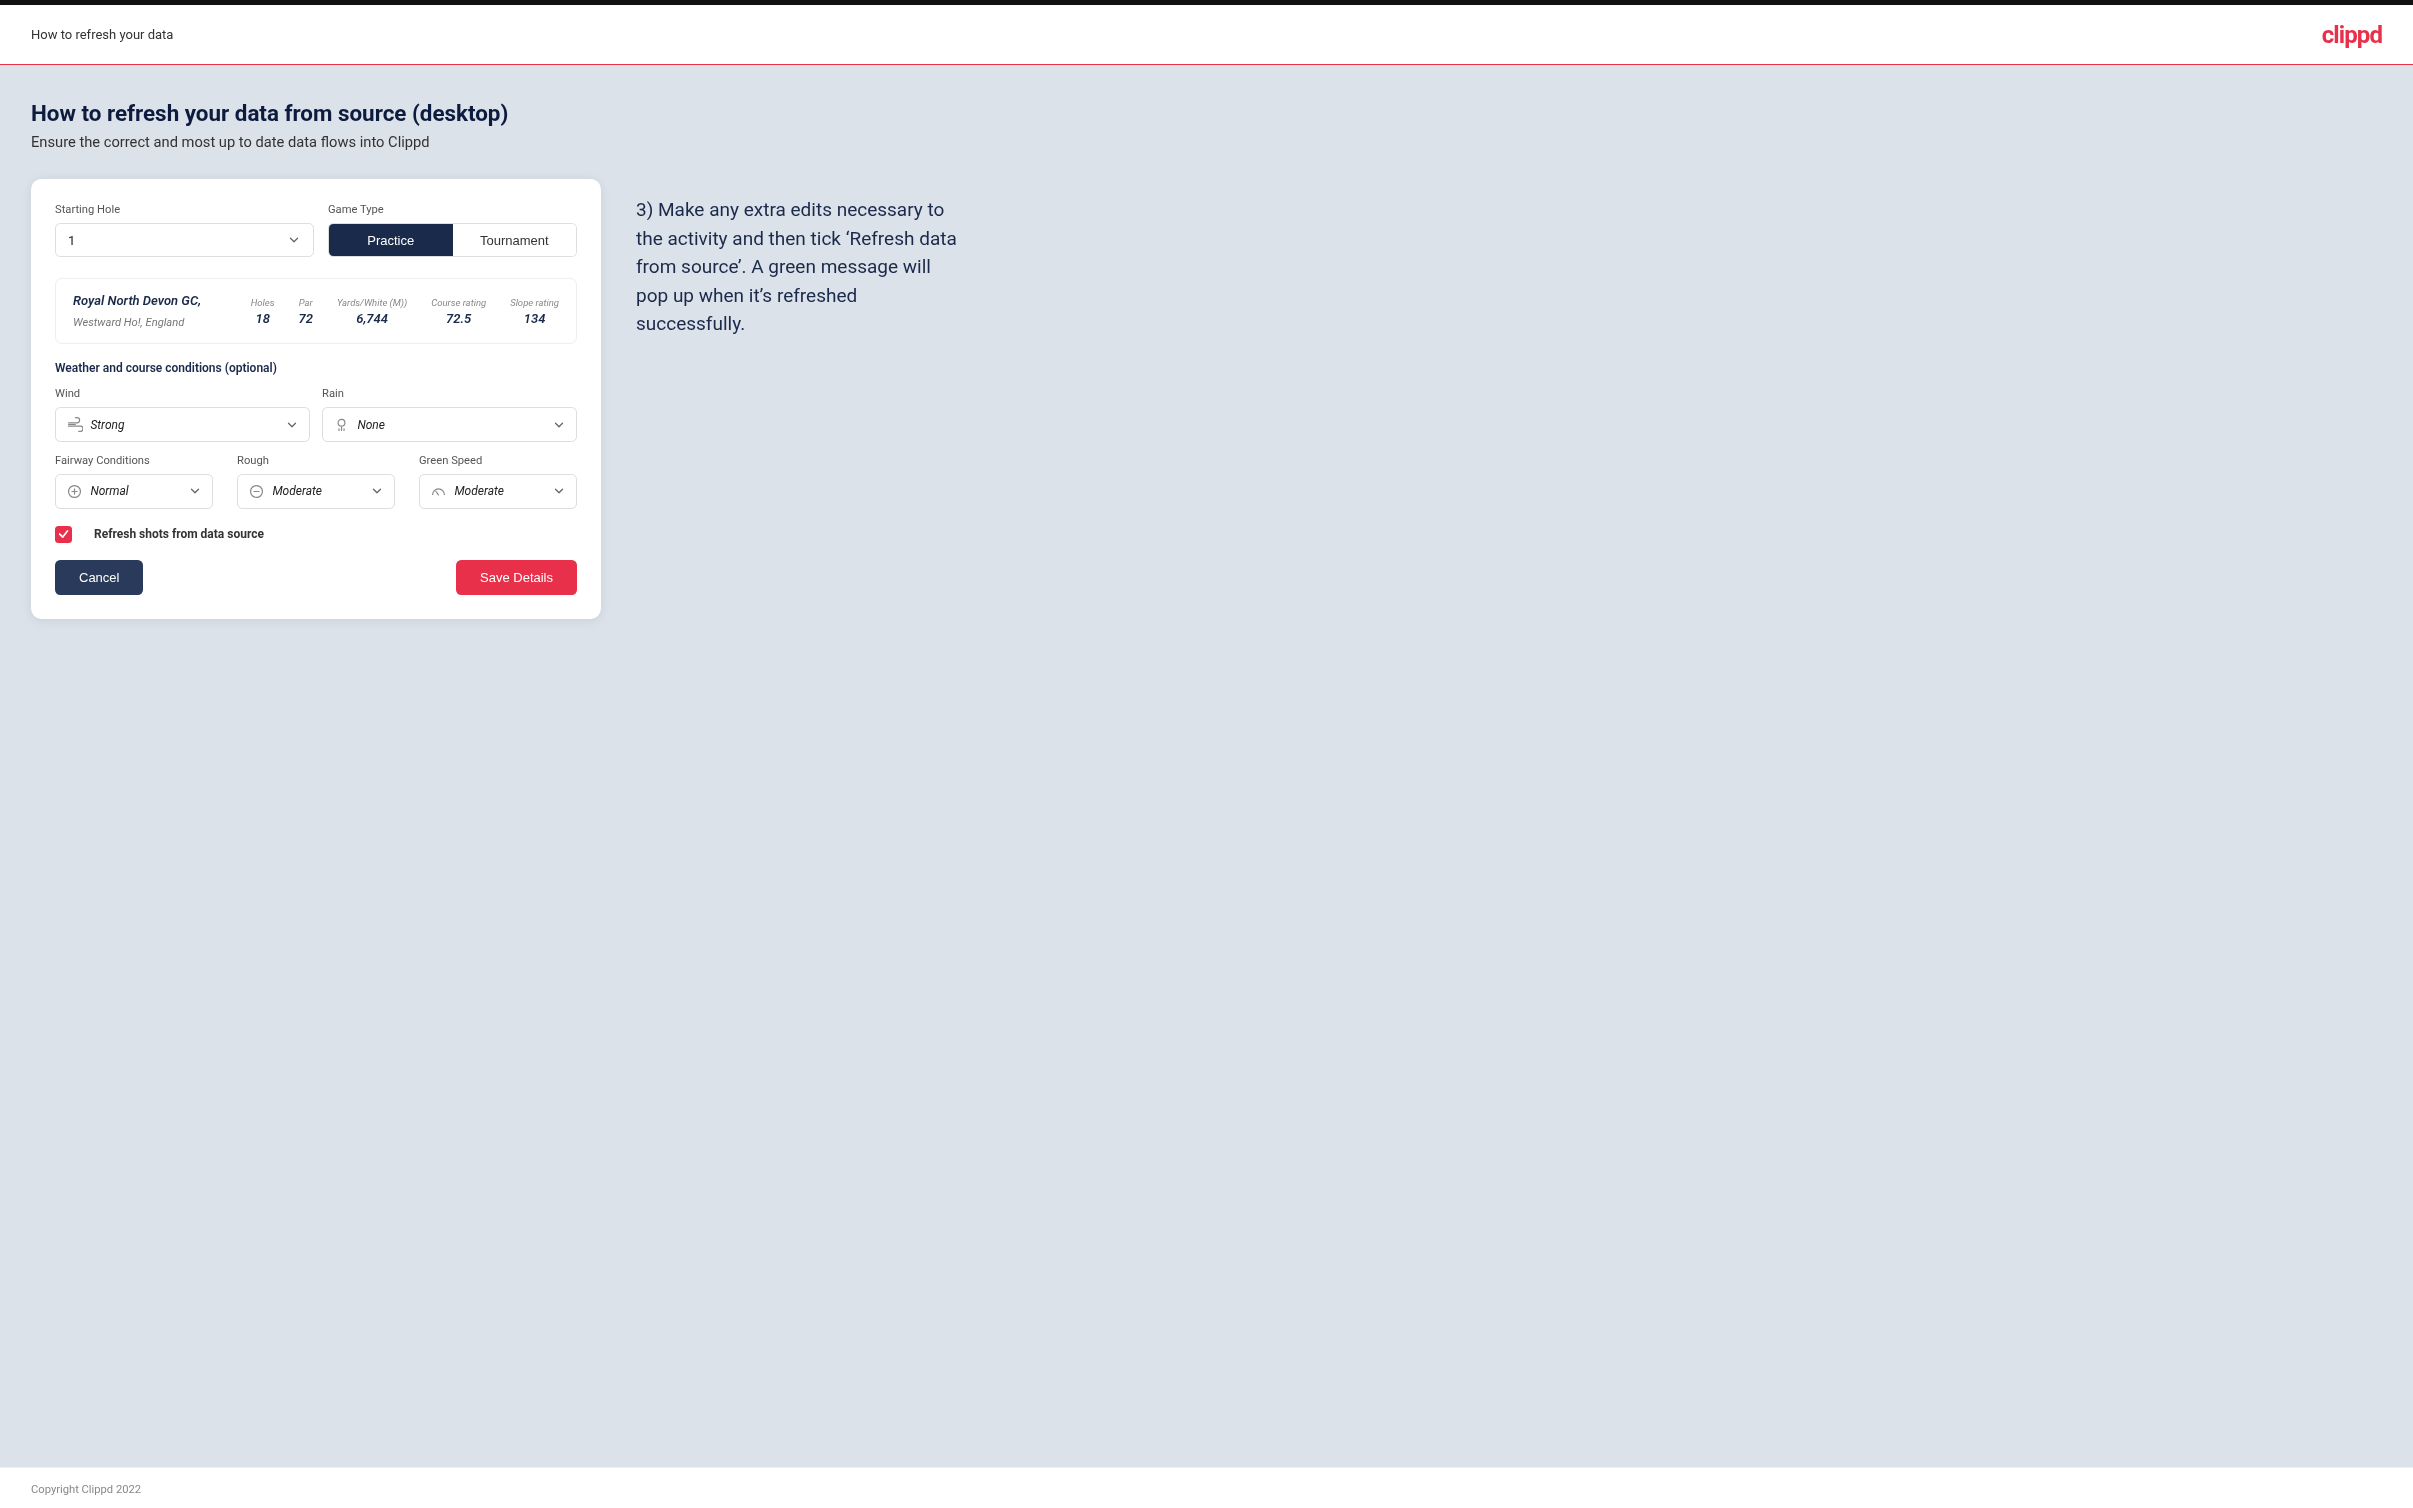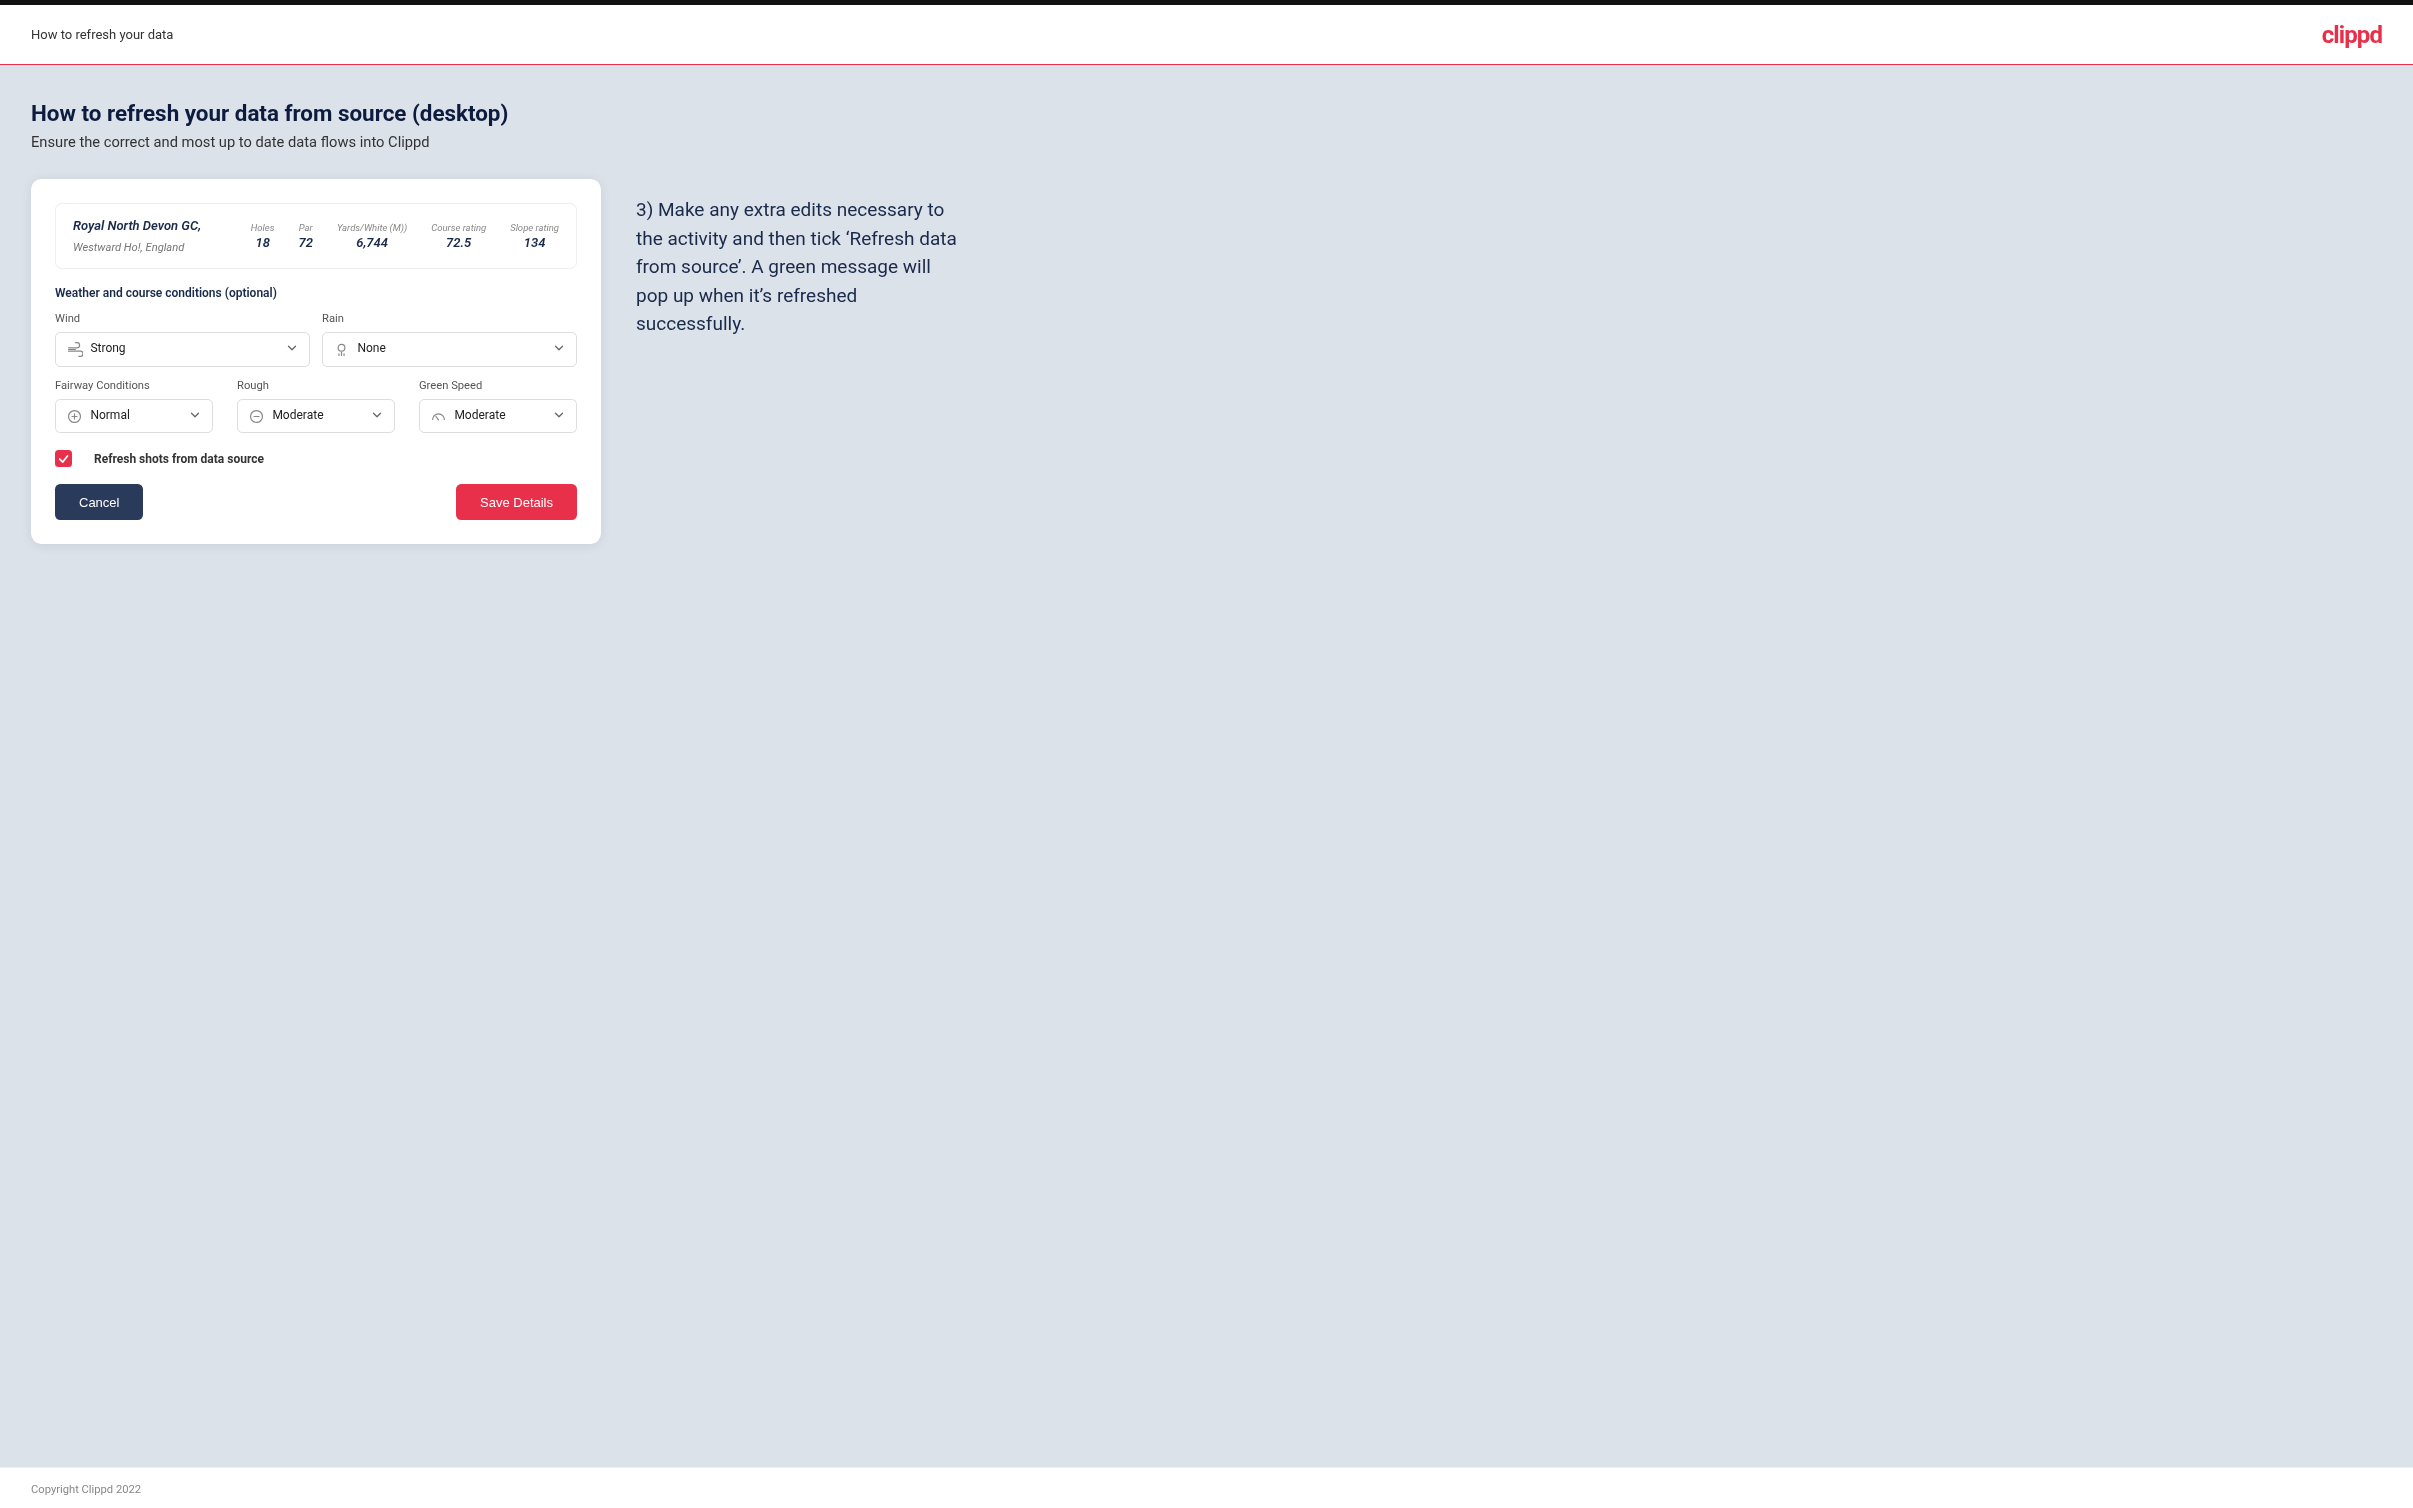--- a/index.html
+++ b/index.html
@@ -202,27 +202,28 @@
     }
 
     .conditions-grid-3 {
       display: grid;
       grid-template-columns: 1fr 1fr 1fr;
       gap: 24px;
     }
 
     .select-with-icon {
       display: flex;
-      align-items: flex-start;
+      align-items: center;
       border: 0.9px solid #ddd;
       border-radius: 5.2px;
       padding: 7.8px 10.4px;
       background: #fff;
       cursor: pointer;
       gap: 7px;
+      font-style: italic;
     }
 
     .select-with-icon .icon-placeholder {
       width: 17px;
       height: 17px;
       flex-shrink: 0;
     }
 
     .select-with-icon .val {
       flex: 1;
@@ -326,20 +327,39 @@
 </div>
 
 <div class="main-content">
   <h1 class="page-heading">How to refresh your data from source (desktop)</h1>
   <p class="page-subheading">Ensure the correct and most up to date data flows into Clippd</p>
 
   <div class="content-row">
 
     <div class="form-card">
 
+      <div class="game-type-row form-section">
+        <div class="starting-hole-col">
+          <label class="form-label">Starting Hole</label>
+          <div class="select-wrapper">
+            <span class="select-value">1</span>
+            <svg class="chevron-down" viewBox="0 0 16 16" fill="none">
+              <path d="M4 6l4 4 4-4" stroke="#666" stroke-width="1.5" stroke-linecap="round" stroke-linejoin="round"></path>
+            </svg>
+          </div>
+        </div>
+
+        <div class="game-type-col">
+          <label class="form-label">Game Type</label>
+          <div class="toggle-group">
+            <button class="toggle-btn active">Practice</button>
+            <button class="toggle-btn">Tournament</button>
+          </div>
+        </div>
+      </div>
 
       <div class="course-info-box">
         <div>
           <div class="course-name">Royal North Devon GC,</div>
           <div class="course-location">Westward Ho!, England</div>
         </div>
         <div class="course-stats">
           <div class="course-stat">
             <div class="course-stat-label">Holes</div>
             <div class="course-stat-value">18</div>

